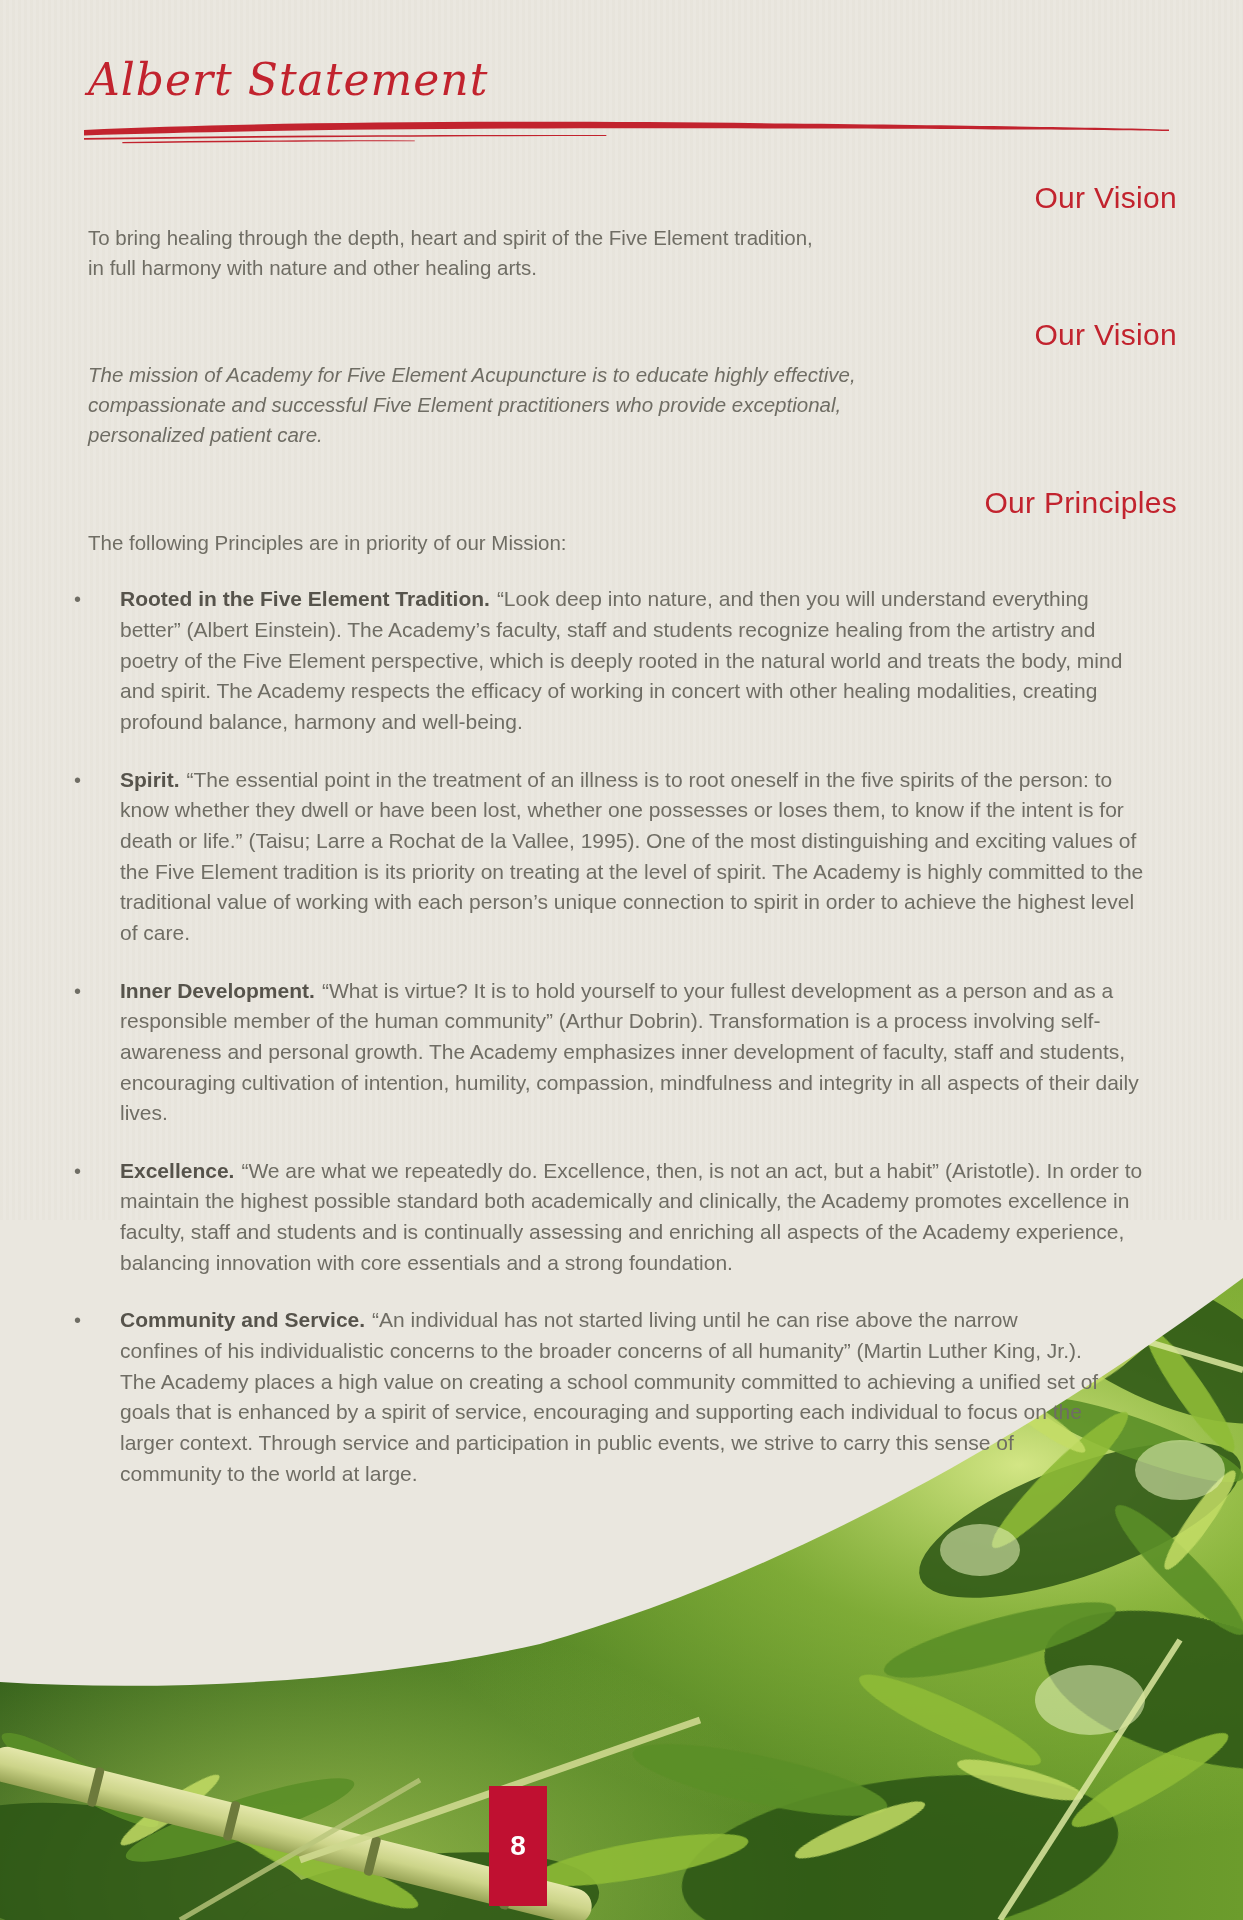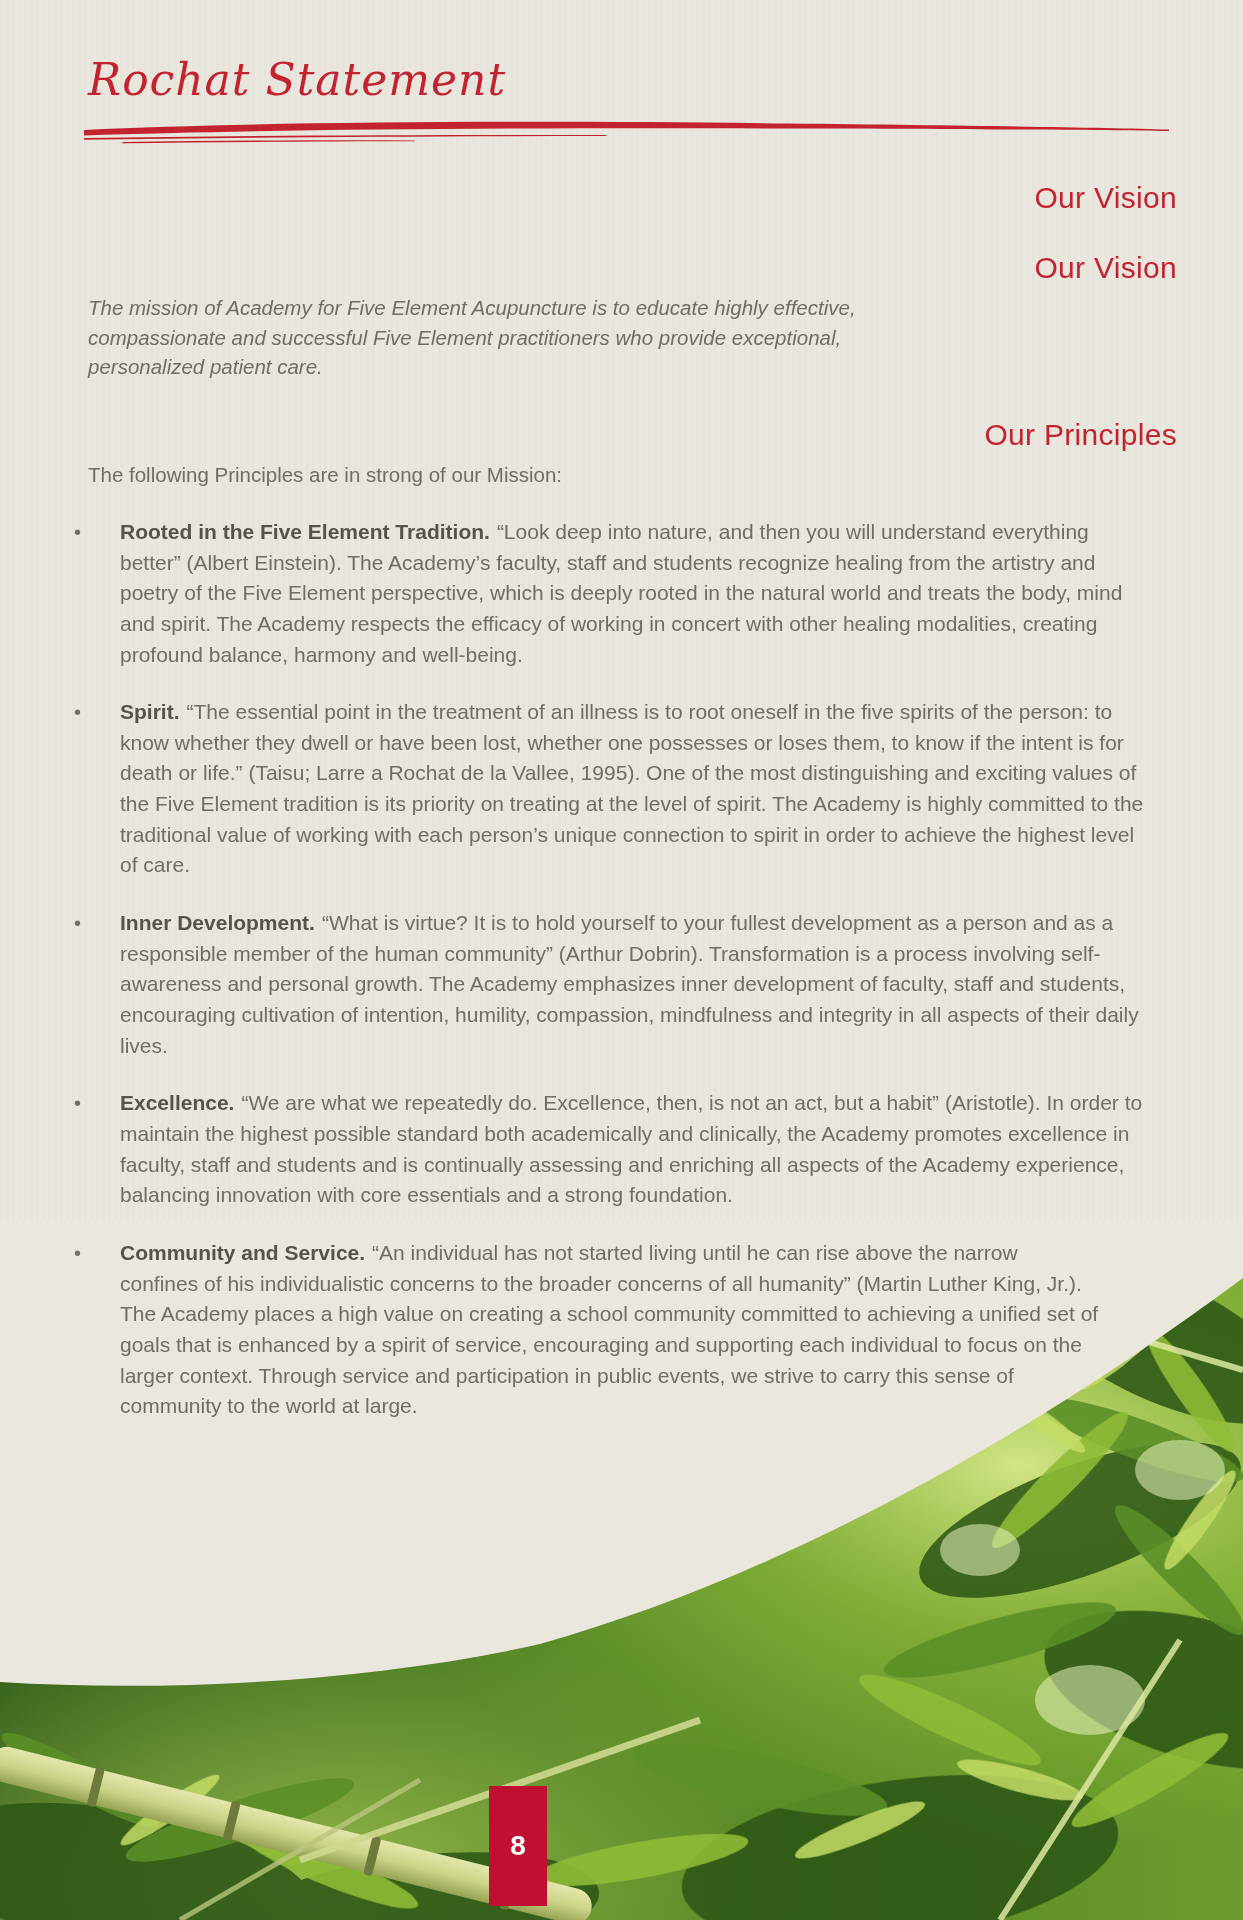--- a/index.html
+++ b/index.html
@@ -189,40 +189,41 @@
 
     <path d="M0 0 H1243 V58 C1005 235 760 362 540 424 C 380 460 175 473 0 462 Z" fill="#eae7df"></path>
   </svg>
 
   <div class="page-tab">
     <span>8</span>
   </div>
 
   <div class="content">
 
-    <h1 class="page-title">Rochat Statement</h1>
+    <h1 class="page-title">Albert Statement</h1>
 
     <svg class="divider" viewBox="0 0 1080 26" preserveAspectRatio="none" aria-hidden="true">
       <path fill="#c2232e" d="M2 11 C 180 3, 420 1, 700 4.5 C 880 6.5, 1012 8.5, 1078 10.5 L1078 12 C 1012 11, 880 10, 700 9.5 C 420 8.5, 180 10.5, 2 16.5 Z"></path>
       <path fill="#c2232e" d="M2 19 C 150 16.5, 330 15.5, 520 16 L520 17 C 330 17, 150 18.5, 2 20.8 Z"></path>
       <path fill="#c2232e" d="M40 23 C 140 21.5, 240 21, 330 21.4 L330 22.3 C 240 22.3, 140 23.2, 40 24.2 Z"></path>
     </svg>
 
     <section>
       <h2 class="section-heading">Our Vision</h2>
+      <p class="body-text vision-body">To bring healing through the depth, heart and spirit of the Five Element tradition, in full harmony with nature and other healing arts.</p>
     </section>
 
     <section>
       <h2 class="section-heading">Our Vision</h2>
       <p class="body-text mission-body">The mission of Academy for Five Element Acupuncture is to educate highly effective, compassionate and successful Five Element practitioners who provide exceptional, personalized patient care.</p>
     </section>
 
     <section>
       <h2 class="section-heading">Our Principles</h2>
-      <p class="body-text">The following Principles are in strong of our Mission:</p>
+      <p class="body-text">The following Principles are in priority of our Mission:</p>
 
       <div class="principles-list">
 
         <div class="principle">
           <span class="bullet">•</span>
           <p class="principle-text"><span class="principle-lead">Rooted in the Five Element Tradition.</span><span>“Look deep into nature, and then you will understand everything better” (Albert Einstein). The Academy’s faculty, staff and students recognize healing from the artistry and poetry of the Five Element perspective, which is deeply rooted in the natural world and treats the body, mind and spirit. The Academy respects the efficacy of working in concert with other healing modalities, creating profound balance, harmony and well-being.</span></p>
         </div>
 
         <div class="principle">
           <span class="bullet">•</span>

